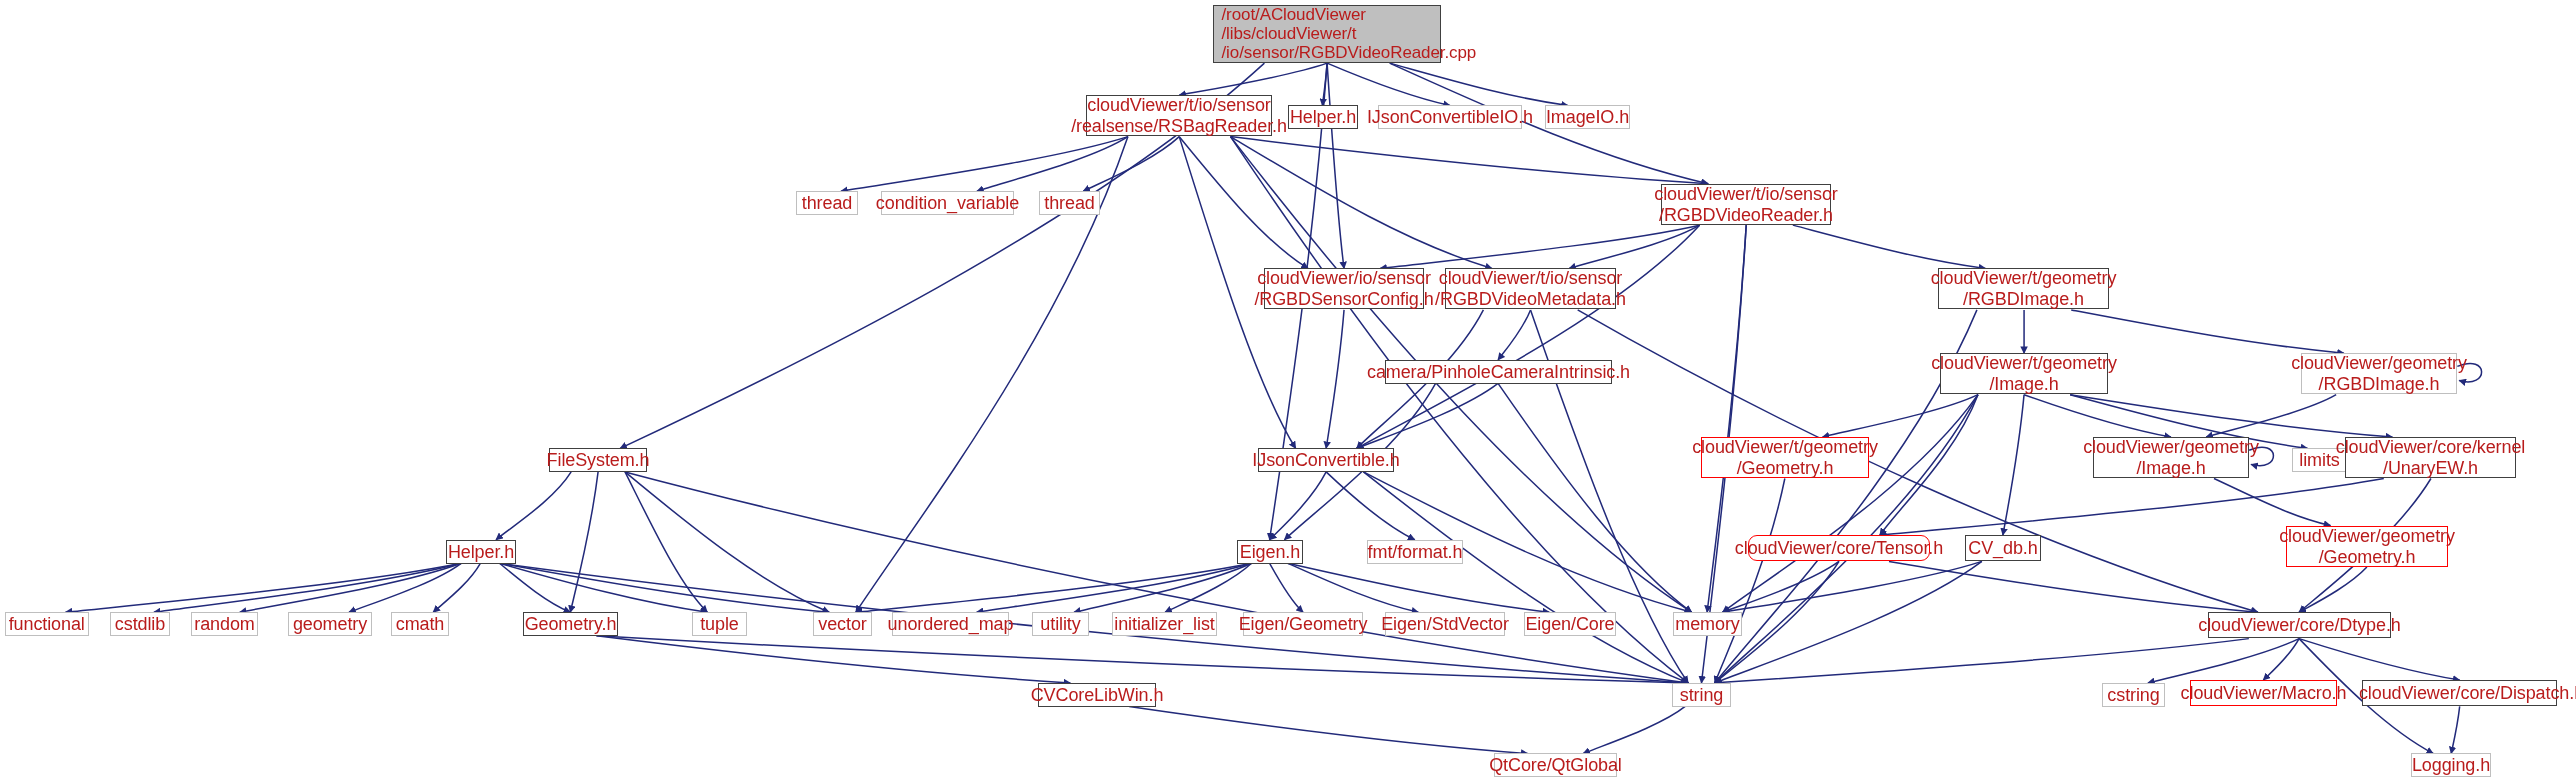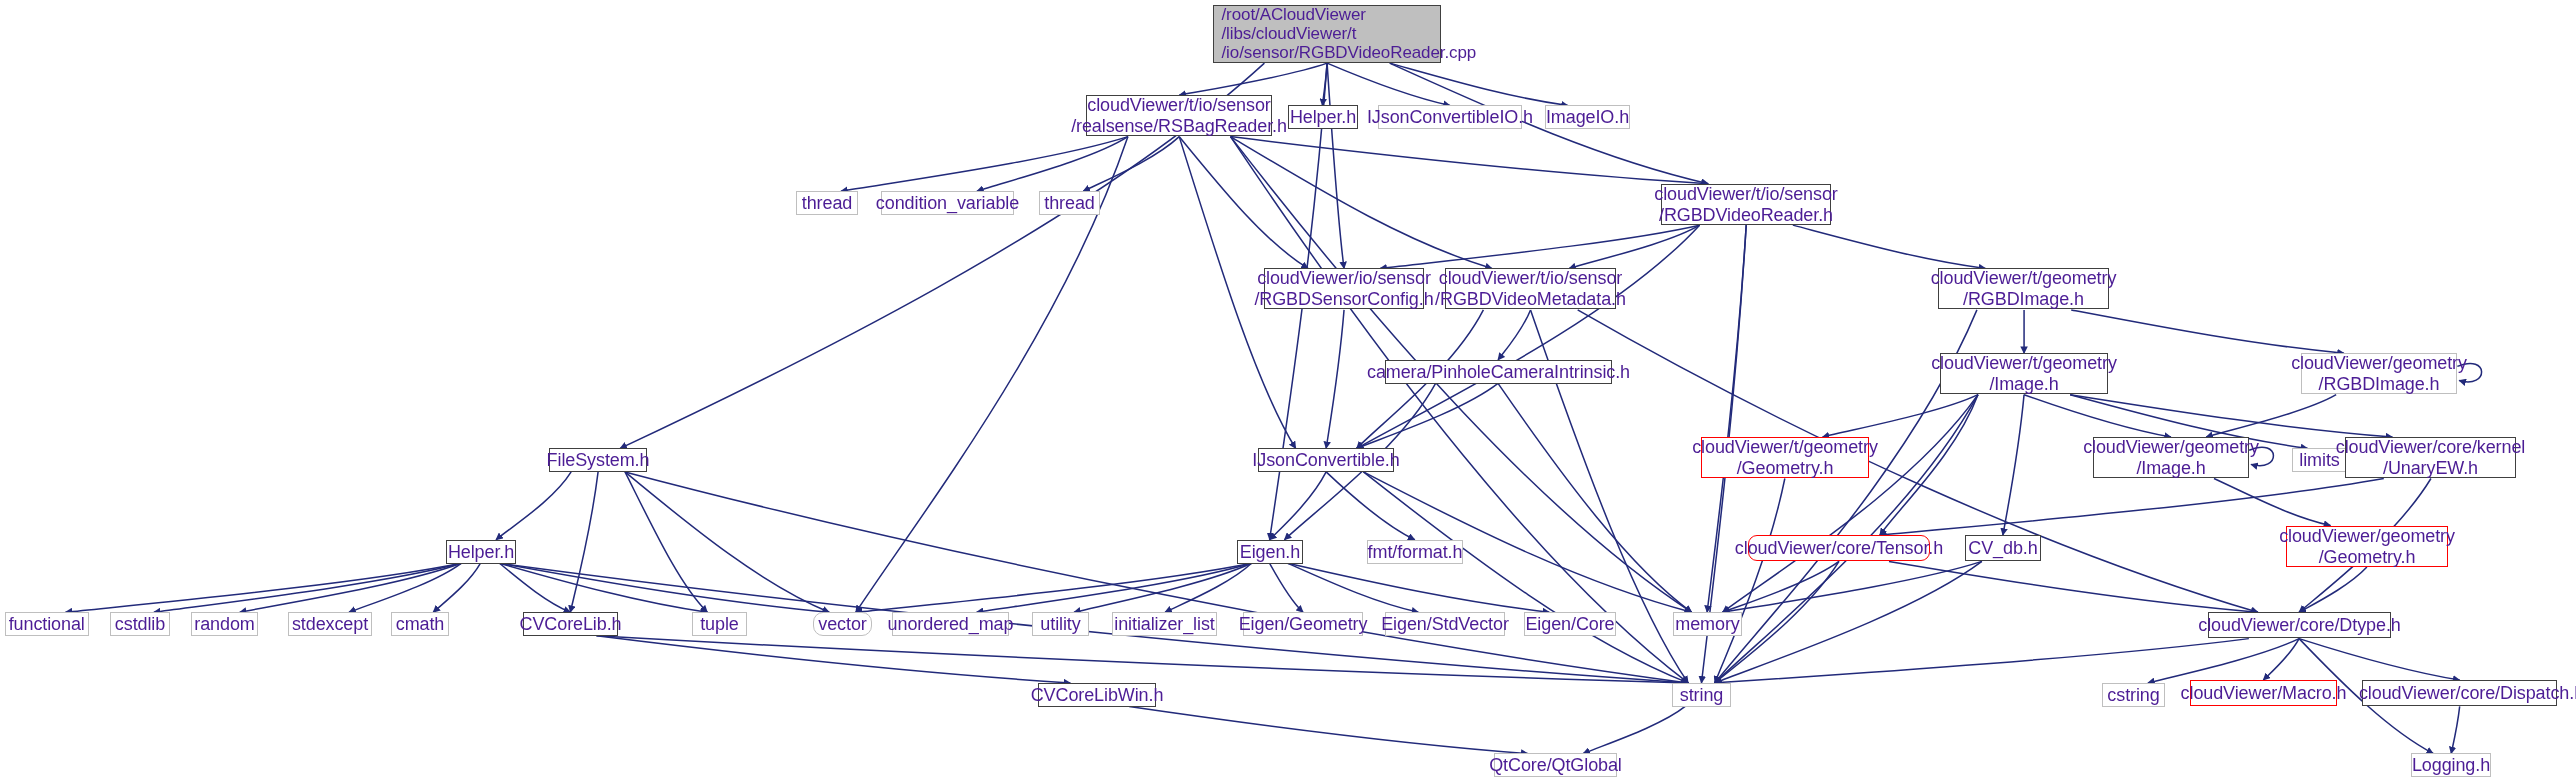--- a/index.html
+++ b/index.html
@@ -25,21 +25,21 @@
   }
   .node {
     position: absolute;
     box-sizing: border-box;
     display: flex;
     align-items: center;
     justify-content: center;
     text-align: center;
     background: #ffffff;
     border: 0.9px solid #bfbfbf;
-    color: #4c1d95;
+    color: #b91c1c;
     font-size: 18px;
     line-height: 1.12;
     white-space: pre;
     letter-spacing: -0.1px;
     z-index: 3;
   }
   .node.hdr {
     border: 1.9px solid #404040;
   }
   .node.red {
@@ -194,25 +194,25 @@
       <div class="node hdr" style="left: 446px; top: 540px; width: 70px; height: 23.5px;">Helper.h</div>
       <div class="node hdr" style="left: 1237px; top: 540px; width: 66px; height: 23.5px;">Eigen.h</div>
       <div class="node " style="left: 1367px; top: 540px; width: 96px; height: 23.5px;">fmt/format.h</div>
       <div class="node red" style="left: 1748px; top: 535px; width: 182px; height: 26px; border-radius: 9px;">cloudViewer/core/Tensor.h</div>
       <div class="node hdr" style="left: 1965px; top: 535px; width: 76px; height: 26px;">CV_db.h</div>
       <div class="node red" style="left: 2286px; top: 526px; width: 162px; height: 41px;">cloudViewer/geometry
 /Geometry.h</div>
       <div class="node " style="left: 4.7px; top: 612px; width: 84px; height: 23.5px;">functional</div>
       <div class="node " style="left: 110px; top: 612px; width: 60px; height: 23.5px; text-align: right;">cstdlib</div>
       <div class="node " style="left: 191px; top: 612px; width: 67px; height: 23.5px;">random</div>
-      <div class="node " style="left: 288px; top: 612px; width: 84px; height: 23.5px;">stdexcept</div>
+      <div class="node " style="left: 288px; top: 612px; width: 84px; height: 23.5px;">geometry</div>
       <div class="node " style="left: 391px; top: 612px; width: 58px; height: 23.5px;">cmath</div>
-      <div class="node hdr" style="left: 523px; top: 612px; width: 95px; height: 23.5px;">CVCoreLib.h</div>
+      <div class="node hdr" style="left: 523px; top: 612px; width: 95px; height: 23.5px;">Geometry.h</div>
       <div class="node " style="left: 692px; top: 612px; width: 55px; height: 23.5px;">tuple</div>
-      <div class="node " style="left: 813px; top: 612px; width: 59px; height: 23.5px; border-radius: 10px;">vector</div>
+      <div class="node " style="left: 813px; top: 612px; width: 59px; height: 23.5px;">vector</div>
       <div class="node " style="left: 892px; top: 612px; width: 117px; height: 23.5px;">unordered_map</div>
       <div class="node " style="left: 1032px; top: 612px; width: 57px; height: 23.5px;">utility</div>
       <div class="node " style="left: 1112px; top: 612px; width: 105px; height: 23.5px;">initializer_list</div>
       <div class="node " style="left: 1243px; top: 612px; width: 120px; height: 23.5px;">Eigen/Geometry</div>
       <div class="node " style="left: 1385px; top: 612px; width: 120px; height: 23.5px;">Eigen/StdVector</div>
       <div class="node " style="left: 1524px; top: 612px; width: 92px; height: 23.5px;">Eigen/Core</div>
       <div class="node " style="left: 1673px; top: 612px; width: 69px; height: 23.5px;">memory</div>
       <div class="node hdr" style="left: 2208px; top: 612px; width: 183px; height: 26px;">cloudViewer/core/Dtype.h</div>
       <div class="node hdr" style="left: 1038px; top: 683px; width: 118px; height: 23.5px;">CVCoreLibWin.h</div>
       <div class="node " style="left: 1672px; top: 683px; width: 59px; height: 23.5px;">string</div>

